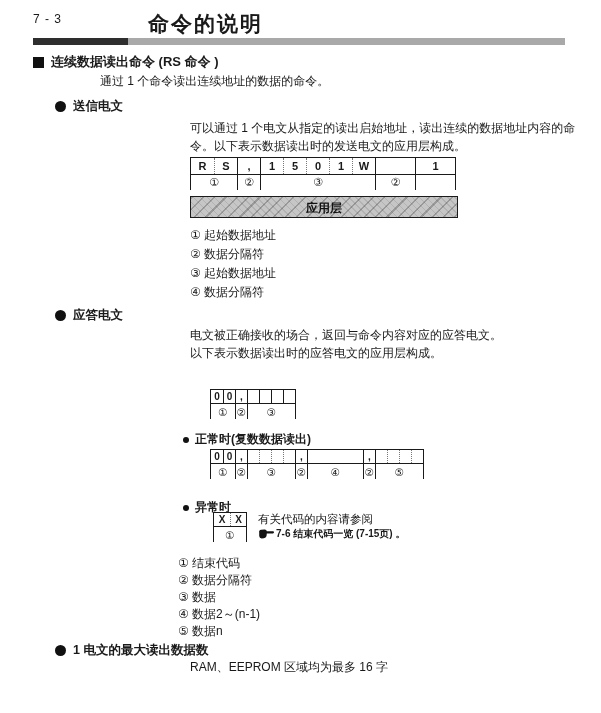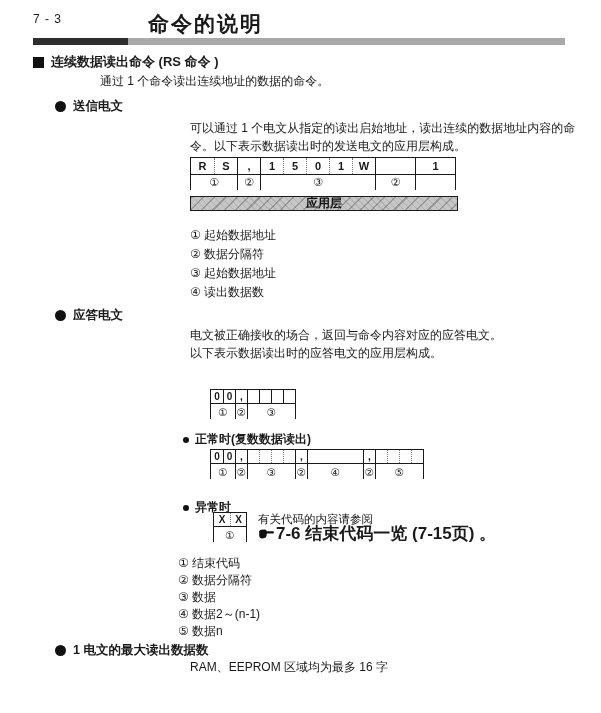--- a/index.html
+++ b/index.html
@@ -35,29 +35,29 @@
   .mcell{display:flex;align-items:center;justify-content:center;box-sizing:border-box;
          font-size:11px;font-weight:normal;height:15px;}
   .sl{border-left:1px solid #1a1a1a;}
   .dl{border-left:1px dotted #777;}
   .w12{width:12px;} .w16{width:16px;} .w23{width:23px;} .w24{width:24px;}
   .w32{width:32px;} .w40{width:40px;} .w48{width:48px;} .w56{width:56px;} .w46{width:46px;} .w115{width:115px;}
   .small .fcell{height:13px;font-size:10px;}
   .small .mcell{height:15px;font-size:10.5px;}
 
   
-  .app-bar{width:268px;height:15px;box-sizing:border-box;border:1px solid #1b1b1b;
+  .app-bar{width:268px;height:22px;box-sizing:border-box;border:1px solid #1b1b1b;
            background:#c6c6c6;
            background-image:repeating-linear-gradient(135deg,rgba(40,40,40,.28) 0 1.5px,rgba(0,0,0,0) 1.5px 8px),
                             repeating-linear-gradient(45deg,rgba(90,90,90,.18) 0 1px,rgba(0,0,0,0) 1px 5px);
-           display:flex;align-items:center;justify-content:center;
+           display:flex;align-items:flex-end;justify-content:center;
            font-size:12px;font-weight:bold;color:#111;}
 
   .note{font-size:11.5px;line-height:14.5px;}
-  .ref-line{display:flex;align-items:center;gap:2px;font-size:17px;font-weight:bold;}
+  .ref-line{display:flex;align-items:center;gap:2px;font-size:10px;font-weight:bold;}
 </style>
 </head>
 <body>
 
 <div class="page">
 
   <div class="abs hdr-num" style="left:33px;top:12px;">7 - 3</div>
   <div class="abs hdr-title" style="left:148px;top:10px;">命令的说明</div>
   <div class="abs hdr-bar" style="left:33px;top:38px;width:532px;">
     <span class="dark"></span>
@@ -102,21 +102,21 @@
   </div>
 
   <div class="abs app-bar" style="left:190px;top:196px;">
     <span>应用层</span>
   </div>
 
   <div class="abs legend" style="left:190px;top:227px;">
     <div>① 起始数据地址</div>
     <div>② 数据分隔符</div>
     <div>③ 起始数据地址</div>
-    <div>④ 读出数据数</div>
+    <div>④ 数据分隔符</div>
   </div>
 
   <div class="abs sec-head" style="left:55px;top:307px;">
     <span class="dot-lg"></span>
     <span>应答电文</span>
   </div>
 
   <div class="abs txt" style="left:190px;top:326px;width:400px;">
     <div>电文被正确接收的场合，返回与命令内容对应的应答电文。</div>
     <div>以下表示数据读出时的应答电文的应用层构成。</div>

